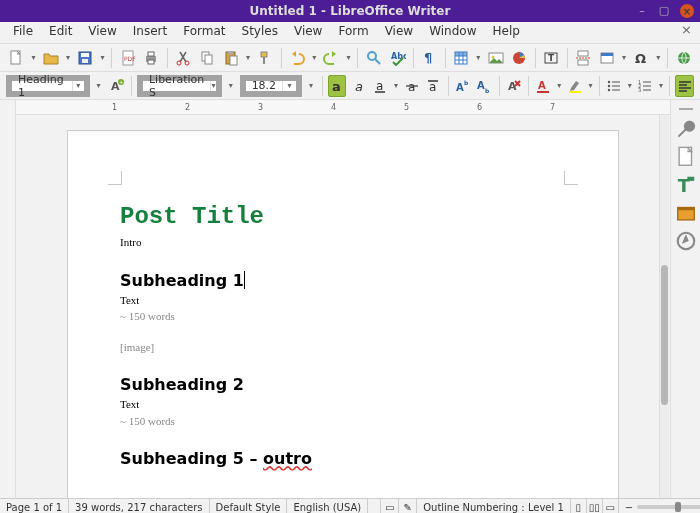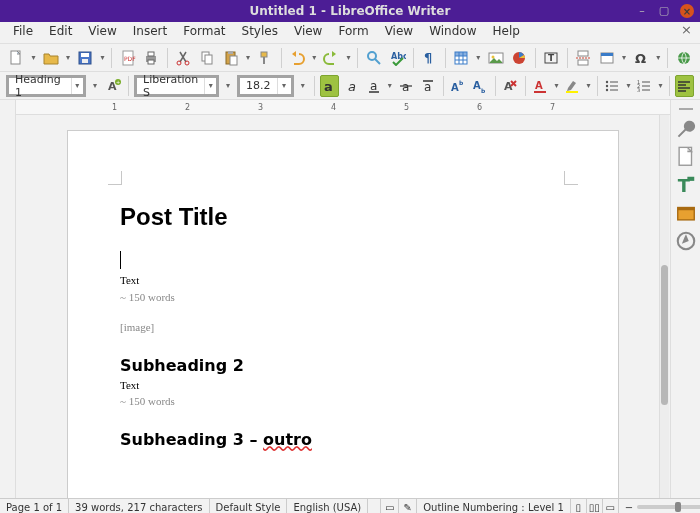--- a/index.html
+++ b/index.html
@@ -10,38 +10,38 @@
   .winbtn { width: 12px; height: 12px; display: flex; align-items: center; justify-content: center; }
   .winbtn.close { width: 14px; height: 14px; border-radius: 50%; background: #d7531d; color: #3d3d3d; font-weight: 700; font-size: 10px; }
   .menubar { height: 22px; background: #f2f2f2; display: flex; align-items: flex-start; padding: 0 6px; gap: 2px; border-bottom: 1px solid #e0e0e0; position: relative; }
   .menubar .item { padding: 2px 7px; font-size: 12px; }
   .menubar .closex { position: absolute; right: 8px; color: #666; font-size: 13px; }
   .toolbar { height: 28px; background: #f2f2f2; border-bottom: 1px solid #dedede; display: flex; align-items: center; padding: 0 6px; gap: 3px; }
   .tbtn { width: 22px; height: 22px; display: flex; align-items: center; justify-content: center; border: 1px solid transparent; border-radius: 2px; }
   .tbtn.active { background: #9ec241; border-color: #7da42f; }
   .tbtn svg { width: 16px; height: 16px; }
   .sep { width: 1px; height: 20px; background: #d0d0d0; margin: 0 2px; }
-  .combo { height: 22px; border: 3px solid #a3a3a3; background: #fff; display: flex; align-items: center; }
+  .combo { height: 22px; border: 6px solid #a3a3a3; background: #fff; display: flex; align-items: center; }
   .combo .val { padding: 0 6px; font-size: 11px; }
   .combo .arr { width: 14px; height: 100%; border-left: 1px solid #ddd; display: flex; align-items: center; justify-content: center; color: #666; font-size: 8px; }
   .smbtn { width: 14px; height: 22px; display: flex; align-items: center; justify-content: center; color: #666; font-size: 8px; }
   .ddarr { width: 8px; font-size: 8px; color: #666; text-align: center; }
   .editor-area { display: flex; height: 398px; background: #f2f2f2; }
   .vruler { width: 16px; background: #f2f2f2; border-right: 1px solid #dedede; }
   .main { flex: 1; display: flex; flex-direction: column; }
   .hruler { height: 15px; background: #f7f7f7; border-bottom: 1px solid #dedede; display: flex; align-items: center; padding-left: 50px; position: relative; }
   .hruler .tick { position: absolute; top: 3px; font-size: 8px; color: #666; }
   .page-wrap { flex: 1; background: #f2f2f2; overflow: hidden; position: relative; }
   .scrolltrack { position: absolute; right: 1px; top: 0; bottom: 0; width: 10px; background: #ededed; border-left: 1px solid #ddd; }
   .scrollthumb { position: absolute; left: 1px; right: 1px; top: 150px; height: 140px; background: #b7b7b7; border-radius: 4px; }
   .page { width: 552px; margin: 15px auto 0; background: #fff; border: 1px solid #ccc; min-height: 560px; padding: 52px 52px 0 52px; position: relative; }
   .page .corner { position: absolute; width: 14px; height: 14px; border-color: #c7c7c7; }
   .page .corner.tl { top: 40px; left: 40px; border-bottom: 1px solid #c7c7c7; border-right: 1px solid #c7c7c7; }
   .page .corner.tr { top: 40px; right: 40px; border-bottom: 1px solid #c7c7c7; border-left: 1px solid #c7c7c7; }
-  .doc h1 { font-family: Liberation Sans, sans-serif; font-weight: 700; font-size: 24px; color: #000000; margin: 20px 0 4px; }
+  .doc h1 { font-family: Liberation Mono, monospace; font-weight: 700; font-size: 24px; color: #15803d; margin: 20px 0 4px; }
   .doc h2 { font-family: "DejaVu Sans", sans-serif; font-weight: 700; font-size: 16px; color: #000; margin: 20px 0 2px; }
   .doc .cursor { display: inline-block; width: 1px; height: 18px; background: #000; vertical-align: -3px; }
   .doc p { font-family: "Liberation Serif", Georgia, serif; font-size: 11px; color: #000; margin: 0; line-height: 1.5; }
   .doc p.grey { color: #888; }
   .doc .sq { text-decoration: underline wavy #d33; text-decoration-skip-ink: none; }
   .sidebar { width: 30px; background: #f2f2f2; border-left: 1px solid #dedede; display: flex; flex-direction: column; align-items: center; gap: 6px; padding-top: 8px; }
   .sbtn { width: 22px; height: 22px; display: flex; align-items: center; justify-content: center; }
   .divtop { width: 14px; height: 0; border-top: 2px solid #aaa; margin-bottom: 2px; }
   .statusbar { height: 17px; background: #f2f2f2; border-top: 1px solid #ccc; display: flex; align-items: center; font-size: 10px; }
   .sseg { padding: 0 6px; border-right: 1px solid #ccc; height: 100%; display: flex; align-items: center; white-space: nowrap; }
@@ -373,28 +373,29 @@
       <span class="tick" style="left:388px">5</span>
       <span class="tick" style="left:461px">6</span>
       <span class="tick" style="left:534px">7</span>
     </div>
     <div class="page-wrap">
       <div class="page">
         <span class="corner tl"></span>
         <span class="corner tr"></span>
         <div class="doc">
           <h1>Post Title</h1>
-          <h2><span class="cursor"></span></h2>
+          <p>Intro</p>
+          <h2><span>Subheading 1</span><span class="cursor"></span></h2>
           <p>Text</p>
           <p class="grey">~ 150 words</p>
           <p class="grey" style="margin-top:14px">[image]</p>
           <h2>Subheading 2</h2>
           <p>Text</p>
           <p class="grey">~ 150 words</p>
-          <h2><span>Subheading 3 – </span><span class="sq">outro</span></h2>
+          <h2><span>Subheading 5 – </span><span class="sq">outro</span></h2>
         </div>
       </div>
       <div class="scrolltrack">
         <div class="scrollthumb"></div>
       </div>
     </div>
   </div>
   <div class="sidebar">
     <div class="divtop"></div>
     <span class="sbtn">

